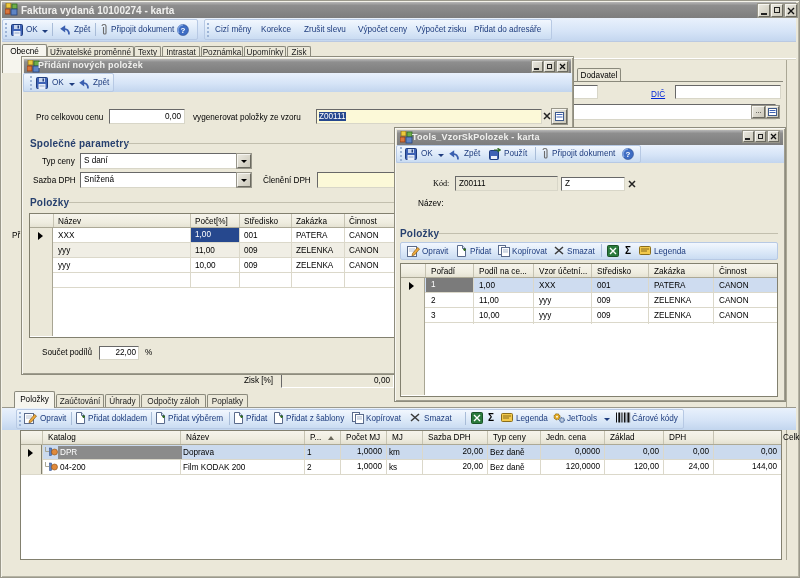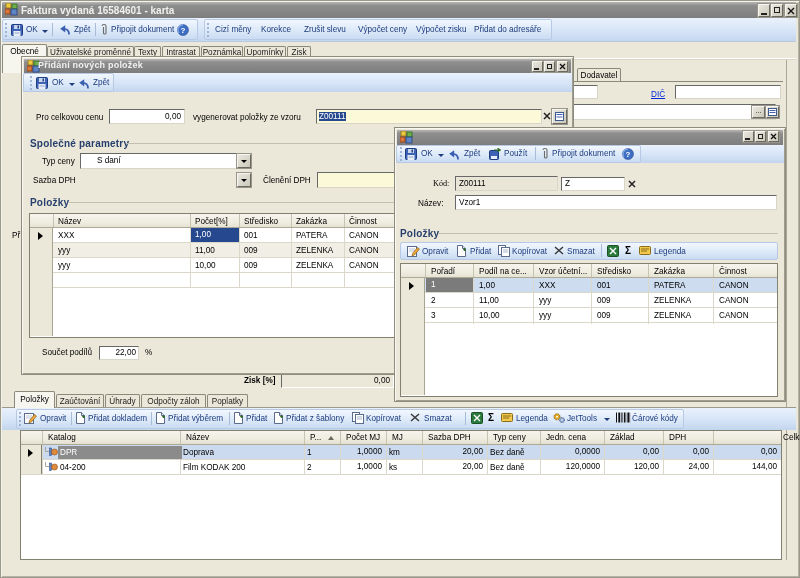--- a/index.html
+++ b/index.html
@@ -20,21 +20,21 @@
 </style></head><body>
 
 <div style="position:absolute;left:0px;top:0px;width:798px;height:576px;border:1px solid #9b998c;box-shadow:inset 1px 1px 0 #f4f3ea,inset -1px -1px 0 #b5b3a4;width:798px;height:576px;"></div>
 <div class="ttl" style="position:absolute;left:2px;top:2px;width:794px;height:16px;"></div>
 <svg style="position:absolute;left:5px;top:3px" width="13" height="13" viewBox="0 0 13 13">
     <rect x="1" y="0" width="5" height="5" fill="#edc93c" stroke="#8a6d1a" stroke-width="0.8"></rect>
     <rect x="7" y="1" width="5" height="5" fill="#6fae4a" stroke="#2e6b1e" stroke-width="0.8"></rect>
     <rect x="0" y="6" width="5" height="5" fill="#d9763c" stroke="#8a3a16" stroke-width="0.8"></rect>
     <rect x="6" y="6" width="6" height="6" fill="#5e84c4" stroke="#24427e" stroke-width="0.8"></rect>
   </svg>
-<div class="ttxt" style="position:absolute;left:21px;top:3px;font-size:10px;letter-spacing:0;line-height:16px;">Faktura vydaná 16584601 - karta</div>
+<div class="ttxt" style="position:absolute;left:21px;top:3px;font-size:10px;letter-spacing:0;line-height:16px;">Faktura vydaná 10100274 - karta</div>
 <div class="wbtn" style="position:absolute;left:758px;top:4px;width:12px;height:13px;"></div>
 <div class="wbtn" style="position:absolute;left:771px;top:4px;width:12px;height:13px;"></div>
 <div class="wbtn" style="position:absolute;left:785px;top:4px;width:12px;height:13px;"></div>
 <div style="position:absolute;left:761px;top:13px;width:6px;height:2px;background:#222;"></div>
 <div style="position:absolute;left:774px;top:7px;width:6px;height:6px;border:1.5px solid #222;box-sizing:border-box;"></div>
 <svg style="position:absolute;left:787px;top:7px" width="8" height="8" viewBox="0 0 8 8">
     <path d="M1 1 L7 7 M7 1 L1 7" stroke="#111" stroke-width="1.4"></path>
   </svg>
 <div class="tbar" style="position:absolute;left:2px;top:18px;width:794px;height:24px;"></div>
 <div class="tgrp" style="position:absolute;left:2px;top:19px;width:196px;height:21px;"></div>
@@ -90,21 +90,21 @@
 <div class="fld" style="position:absolute;left:560px;top:104px;width:216px;height:16px;"></div>
 <div class="wbtn" style="position:absolute;left:752px;top:106px;width:13px;height:12px;font-size:7px;text-align:center;line-height:8px;">...</div>
 <div class="wbtn" style="position:absolute;left:766px;top:106px;width:13px;height:12px;"></div>
 <svg style="position:absolute;left:768px;top:108px" width="9" height="8" viewBox="0 0 9 8">
     <rect x="0.5" y="0.5" width="8" height="7" fill="#fff" stroke="#3e5a8c"></rect>
     <rect x="1.5" y="2" width="6" height="1" fill="#3e62b5"></rect>
     <rect x="1.5" y="4" width="6" height="1" fill="#3e62b5"></rect>
   </svg>
 <div class="t" style="position:absolute;left:12px;top:231px;width:9px;overflow:hidden;">Př</div>
 <div style="position:absolute;left:786px;top:60px;width:1px;height:502px;background:#aaa795;"></div>
-<div class="t" style="position:absolute;left:244px;top:376px;font-weight:bold;">Zisk [%]</div>
+<div class="t" style="position:absolute;left:244px;top:376px;">Zisk [%]</div>
 <div class="sunk" style="position:absolute;left:281px;top:374px;width:113px;height:14px;text-align:right;padding-right:3px;line-height:12px;">0,00</div>
 <div class="tab" style="left:14px;top:391px;width:41px;height:17px;background:#f6f5ee;line-height:15px;z-index:3;">Položky</div>
 <div class="tab" style="left:56px;top:394px;width:48px;height:14px;line-height:13px;color:#222;">Zaúčtování</div>
 <div class="tab" style="left:105px;top:394px;width:35px;height:14px;line-height:13px;color:#222;">Úhrady</div>
 <div class="tab" style="left:141px;top:394px;width:65px;height:14px;line-height:13px;color:#222;">Odpočty záloh</div>
 <div class="tab" style="left:207px;top:394px;width:41px;height:14px;line-height:13px;color:#222;">Poplatky</div>
 <div style="position:absolute;left:2px;top:407px;width:794px;height:1px;background:#9b998c;"></div>
 <div class="tbar" style="position:absolute;left:2px;top:408px;width:794px;height:22px;"></div>
 <div class="tgrp" style="position:absolute;left:16px;top:409px;width:668px;height:20px;"></div>
 <div style="position:absolute;left:19px;top:412px;width:2px;height:14px;background:repeating-linear-gradient(180deg,#9db4d6 0,#9db4d6 2px,transparent 2px,transparent 4px);"></div>
@@ -307,24 +307,25 @@
     </svg>
 <div class="wbtn" style="position:absolute;left:531px;top:53px;width:15px;height:15px;"></div>
 <svg style="position:absolute;left:534px;top:56px" width="9" height="9" viewBox="0 0 9 9">
       <rect x="0.5" y="0.5" width="8" height="8" fill="#fff" stroke="#3e5a8c"></rect>
       <rect x="1.5" y="2" width="6" height="1" fill="#3e62b5"></rect>
       <rect x="1.5" y="4.5" width="6" height="1" fill="#3e62b5"></rect>
     </svg>
 <div class="hdr" style="position:absolute;left:9px;top:82px;">Společné parametry</div>
 <div style="position:absolute;left:105px;top:87px;width:424px;height:1px;background:#c2bfae;"></div>
 <div class="t" style="position:absolute;left:21px;top:101px;">Typ ceny</div>
-<div class="fld" style="position:absolute;left:59px;top:97px;width:172px;height:16px;line-height:14px;padding-left:16px;">S daní</div>
+<div class="fld" style="position:absolute;left:59px;top:97px;width:172px;height:16px;line-height:14px;padding-left:3px;">S daní</div>
 <div class="wbtn" style="position:absolute;left:216px;top:98px;width:14px;height:14px;"></div>
 <div style="position:absolute;left:220px;top:104px;width:0px;height:0px;border-left:3px solid transparent;border-right:3px solid transparent;border-top:3px solid #000;"></div>
 <div class="t" style="position:absolute;left:12px;top:120px;">Sazba DPH</div>
+<div class="fld" style="position:absolute;left:59px;top:116px;width:172px;height:16px;line-height:14px;padding-left:3px;">Snížená</div>
 <div class="wbtn" style="position:absolute;left:216px;top:117px;width:14px;height:14px;"></div>
 <div style="position:absolute;left:220px;top:123px;width:0px;height:0px;border-left:3px solid transparent;border-right:3px solid transparent;border-top:3px solid #000;"></div>
 <div class="t" style="position:absolute;left:242px;top:120px;">Členění DPH</div>
 <div class="fld" style="position:absolute;left:296px;top:116px;width:104px;height:16px;background:#fcf9d8;"></div>
 <div class="hdr" style="position:absolute;left:9px;top:141px;">Položky</div>
 <div style="position:absolute;left:48px;top:146px;width:481px;height:1px;background:#c2bfae;"></div>
 <div style="position:absolute;left:8px;top:157px;width:368px;height:125px;background:#fff;border:1px solid #82806f;box-sizing:border-box;"></div>
 <div class="gh" style="position:absolute;left:9px;top:158px;width:366px;height:14px;"></div>
 <div style="position:absolute;left:32px;top:158px;width:1px;height:14px;background:#c6c3b2;"></div>
 <div style="position:absolute;left:169px;top:158px;width:1px;height:14px;background:#c6c3b2;"></div>
@@ -369,20 +370,21 @@
 </div>
 <div style="position:absolute;left:394px;top:127px;width:392px;height:275px;z-index:20;">
 <div class="win" style="position:absolute;left:0;top:0;width:392px;height:275px;box-sizing:border-box;"></div>
 <div class="ttl" style="position:absolute;left:3px;top:3px;width:386px;height:15px;"></div>
 <svg style="position:absolute;left:6px;top:4px" width="13" height="13" viewBox="0 0 13 13">
       <rect x="1" y="0" width="5" height="5" fill="#edc93c" stroke="#8a6d1a" stroke-width="0.8"></rect>
       <rect x="7" y="1" width="5" height="5" fill="#6fae4a" stroke="#2e6b1e" stroke-width="0.8"></rect>
       <rect x="0" y="6" width="5" height="5" fill="#d9763c" stroke="#8a3a16" stroke-width="0.8"></rect>
       <rect x="6" y="6" width="6" height="6" fill="#5e84c4" stroke="#24427e" stroke-width="0.8"></rect>
     </svg>
+<div class="ttxt" style="position:absolute;left:18px;top:3px;">Tools_VzorSkPolozek - karta</div>
 <div class="wbtn" style="position:absolute;left:349px;top:4px;width:11px;height:11px;"></div>
 <div class="wbtn" style="position:absolute;left:361px;top:4px;width:11px;height:11px;"></div>
 <div class="wbtn" style="position:absolute;left:374px;top:4px;width:11px;height:11px;"></div>
 <div style="position:absolute;left:351px;top:11px;width:5px;height:2px;background:#222;"></div>
 <div style="position:absolute;left:364px;top:7px;width:5px;height:5px;border:1.4px solid #222;box-sizing:border-box;"></div>
 <svg style="position:absolute;left:376px;top:6px" width="7" height="7" viewBox="0 0 7 7">
       <path d="M1 1 L6 6 M6 1 L1 6" stroke="#111" stroke-width="1.3"></path>
     </svg>
 <div class="tbar" style="position:absolute;left:2px;top:18px;width:388px;height:18px;"></div>
 <div class="tgrp" style="position:absolute;left:2px;top:18px;width:245px;height:18px;"></div>
@@ -417,21 +419,20 @@
       <path d="M6 1 A 5 5 0 0 0 2 9" fill="none" stroke="#7fa3e0" stroke-width="1.5"></path>
       <text x="6" y="8.8" font-size="8" font-weight="bold" fill="#fff" text-anchor="middle" font-family="Liberation Sans">?</text>
     </svg>
 <div class="t" style="position:absolute;left:39px;top:52px;font-family:Liberation Serif, serif;">Kód:</div>
 <div class="fld" style="position:absolute;left:61px;top:49px;width:103px;height:15px;background:#e9e6d7;line-height:13px;padding-left:3px;">Z00111</div>
 <div class="fld" style="position:absolute;left:167px;top:50px;width:64px;height:14px;line-height:12px;padding-left:3px;">Z</div>
 <svg style="position:absolute;left:234px;top:53px" width="8" height="8" viewBox="0 0 8 8">
       <path d="M1 1 L7 7 M7 1 L1 7" stroke="#222" stroke-width="1.5"></path>
     </svg>
 <div class="t" style="position:absolute;left:24px;top:72px;">Název:</div>
-<div class="fld" style="position:absolute;left:61px;top:68px;width:322px;height:15px;line-height:13px;padding-left:3px;">Vzor1</div>
 <div class="hdr" style="position:absolute;left:6px;top:101px;">Položky</div>
 <div style="position:absolute;left:44px;top:106px;width:340px;height:1px;background:#c2bfae;"></div>
 <div class="tbar tgrp" style="position:absolute;left:6px;top:115px;width:378px;height:18px;"></div>
 <svg style="position:absolute;left:13px;top:118px" width="13" height="12" viewBox="0 0 13 12">
       <rect x="0.5" y="1.5" width="9" height="10" fill="#fff" stroke="#5a6b8c"></rect>
       <rect x="2" y="3.5" width="6" height="1" fill="#b8c2d4"></rect>
       <rect x="2" y="5.5" width="6" height="1" fill="#b8c2d4"></rect>
       <path d="M5.5 8.5 L10.5 2.5 L12.5 4 L7.5 10 L5 10.8 Z" fill="#eda93c" stroke="#8a5d16" stroke-width="0.7"></path>
     </svg>
 <div class="t nav" style="position:absolute;left:28px;top:120px;">Opravit</div>

